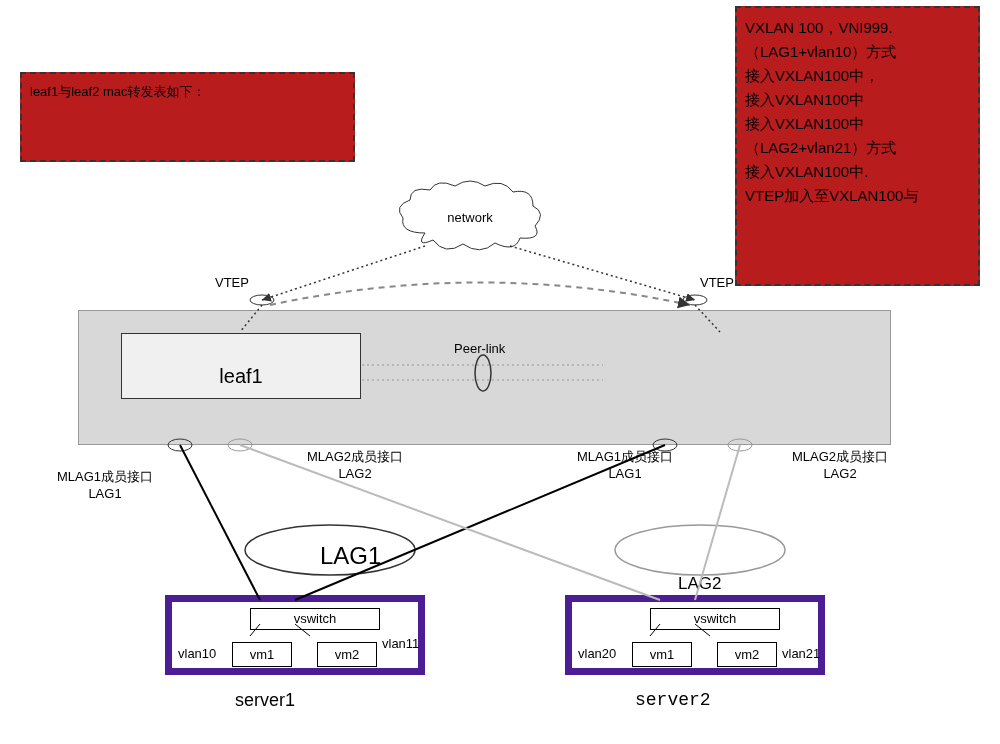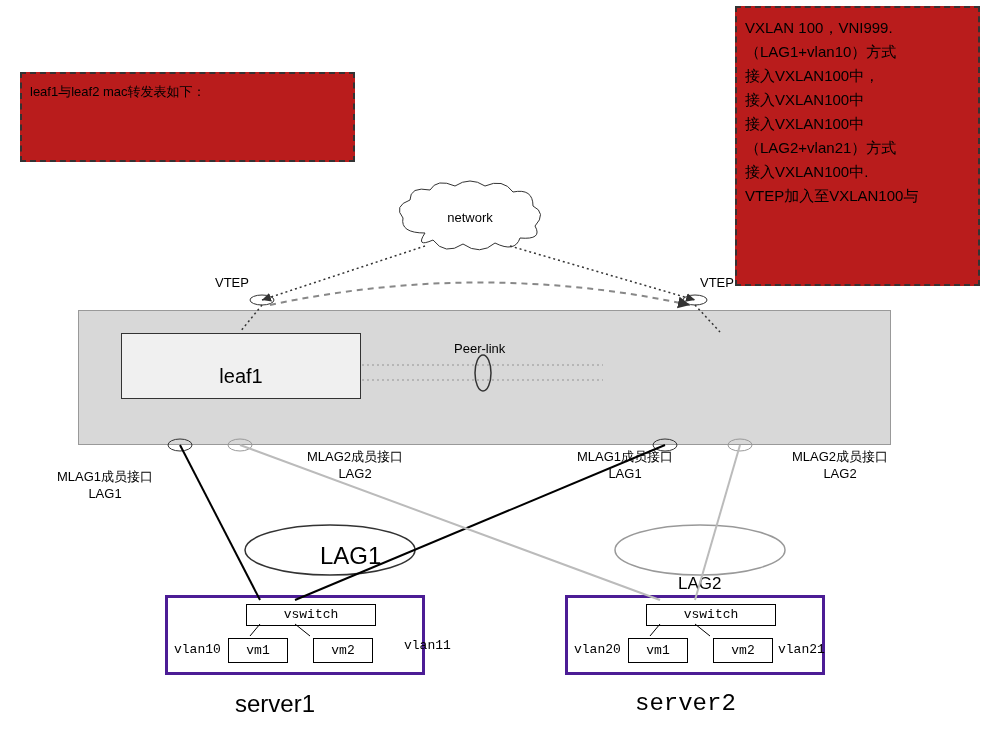--- a/index.html
+++ b/index.html
@@ -37,34 +37,33 @@
     .cloud {
       position: absolute;
       text-align: center;
     }
     .label {
       position: absolute;
       font-size: 13px;
     }
     .server-box {
       position: absolute;
-      border: 3px solid #4c1d95;
+      border: 7px solid #4c1d95;
       box-sizing: border-box;
-      font-family: Liberation Mono, monospace;
     }
     .inner-box {
       position: absolute;
       border: 1px solid #000;
       text-align: center;
       font-size: 13px;
       box-sizing: border-box;
     }
     .big-label {
       position: absolute;
-      font-size: 24px;
+      font-size: 18px;
     }
     svg { position: absolute; top:0; left:0; pointer-events:none; }
   </style>
 </head>
 <body>
 
 <div class="dashed-box" style="left:20px; top:72px; width:335px; height:90px;">
   <div>leaf1与leaf2 mac转发表如下：</div>
 </div>
 
@@ -117,21 +116,21 @@
   <div class="inner-box" style="left:78px; top:6px; width:130px; height:22px; line-height:20px;">
     <span>vswitch</span>
   </div>
   <div class="inner-box" style="left:60px; top:40px; width:60px; height:25px; line-height:23px;">
     <span>vm1</span>
   </div>
   <div class="inner-box" style="left:145px; top:40px; width:60px; height:25px; line-height:23px;">
     <span>vm2</span>
   </div>
   <div class="label" style="left:6px; top:44px;">vlan10</div>
-  <div class="label" style="left:210px; top:40px;margin-left:26px;">vlan11</div>
+  <div class="label" style="left:210px; top:34px;">vlan11</div>
 </div>
 <div class="big-label" style="left:235px; top:690px;">server1</div>
 
 <div class="server-box" style="left:565px; top:595px; width:260px; height:80px;">
   <div class="inner-box" style="left:78px; top:6px; width:130px; height:22px; line-height:20px;">
     <span>vswitch</span>
   </div>
   <div class="inner-box" style="left:60px; top:40px; width:60px; height:25px; line-height:23px;">
     <span>vm1</span>
   </div>

